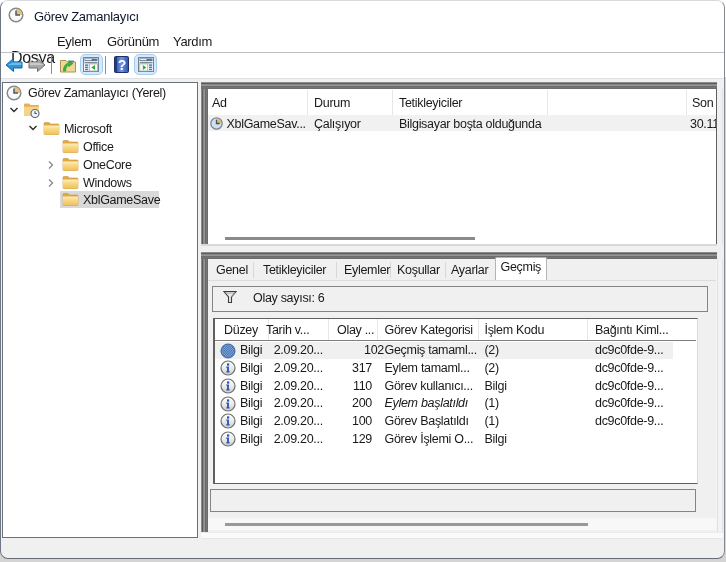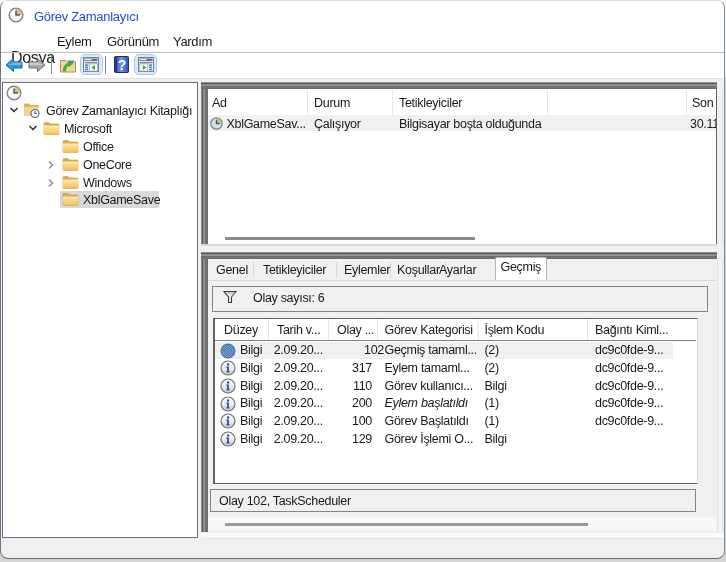--- a/index.html
+++ b/index.html
@@ -32,21 +32,21 @@
 </pattern>
       </defs>
     </svg>
  <div class="white"></div>
 
  <svg class="a" style="left:7px;top:6px" width="16" height="16" viewBox="0 0 16 16">
    <circle cx="8" cy="8" r="6.8" fill="#f8fafc" stroke="#85898e" stroke-width="1.5"></circle>
    <path d="M8 8 L8 1.8 A6.2 6.2 0 0 1 14.2 8 Z" fill="#e2c17b"></path>
    <path d="M8 3.6 L8 8 L12 8" stroke="#4a5a6c" stroke-width="1.5" fill="none"></path>
  </svg>
- <div class="txt" style="left:33px;top:7.5px;color:#1d4ed8;font-size:13px;">Görev Zamanlayıcı</div>
+ <div class="txt" style="left:33px;top:7.5px;color:#0f172a;font-size:13px;">Görev Zamanlayıcı</div>
 
  <div class="txt" style="left:10px;top:48px;font-size:16px;">Dosya</div>
  <div class="txt" style="left:56px;top:33px;font-size:13px;">Eylem</div>
  <div class="txt" style="left:106px;top:33px;font-size:13px;">Görünüm</div>
  <div class="txt" style="left:172px;top:33px;font-size:13px;">Yardım</div>
  <div class="a" style="left:0;top:50.5px;width:726px;height:1px;background:#bfbfbf;"></div>
 
  <div class="a" style="left:50px;top:55px;width:1px;height:18px;background:#8c8c8c;"></div>
  <div class="a" style="left:104px;top:55px;width:1px;height:18px;background:#8c8c8c;"></div>
 
@@ -111,31 +111,31 @@
  <div class="a" style="left:0;top:76.5px;width:726px;height:1px;background:#e2e2e2;"></div>
 
  <div class="a" style="left:0.5px;top:81px;width:196px;height:456px;background:#fff;border:1px solid #68707e;box-sizing:border-box;"></div>
  <div class="a" style="left:59px;top:190px;width:99px;height:17px;background:#d9d9d9;"></div>
 
  <svg class="a" style="left:5px;top:84px" width="16" height="16" viewBox="0 0 16 16">
    <circle cx="8" cy="8" r="6.8" fill="#f8fafc" stroke="#85898e" stroke-width="1.5"></circle>
    <path d="M8 8 L8 1.8 A6.2 6.2 0 0 1 14.2 8 Z" fill="#e2c17b"></path>
    <path d="M8 3.6 L8 8 L12 8" stroke="#4a5a6c" stroke-width="1.5" fill="none"></path>
  </svg>
+ <div class="txt" style="left:27px;top:85px;">Görev Zamanlayıcı (Yerel)</div>
 
  <svg class="a" style="left:8px;top:105px" width="10" height="8" viewBox="0 0 10 8">
       <path d="M1.5 2 L5 5.5 L8.5 2" stroke="#2b2b2b" stroke-width="1.4" fill="none"></path>
     </svg>
  <svg class="a" style="left:22px;top:101px" width="18" height="16" viewBox="0 0 18 16">
   <path d="M1 2.5 Q1 1.5 2 1.5 L6 1.5 L7.5 3 L15 3 Q16 3 16 4 L16 13 Q16 14 15 14 L2 14 Q1 14 1 13 Z" fill="#e5b055"></path>
   <path d="M1 4.8 L16 4.8 L16 13 Q16 14 15 14 L2 14 Q1 14 1 13 Z" fill="#f4d48c"></path>
   <circle cx="12" cy="11.5" r="4" fill="#eef4f9" stroke="#5e6a77" stroke-width="1.2"></circle>
   <path d="M12 9.3 L12 11.5 L13.8 11.5" stroke="#44546a" stroke-width="1.1" fill="none"></path>
  </svg>
- <div class="txt" style="left:45px;top:102.5px;">Görev Zamanlayıcı Kitaplığı</div>
 
  <svg class="a" style="left:27px;top:123px" width="10" height="8" viewBox="0 0 10 8">
       <path d="M1.5 2 L5 5.5 L8.5 2" stroke="#2b2b2b" stroke-width="1.4" fill="none"></path>
     </svg>
  <svg class="a" style="left:42px;top:119.5px" width="17" height="15" viewBox="0 0 17 15">
   <path d="M1 2.5 Q1 1.5 2 1.5 L6 1.5 L7.5 3 L15 3 Q16 3 16 4 L16 12.5 Q16 13.5 15 13.5 L2 13.5 Q1 13.5 1 12.5 Z" fill="#e2a743" stroke="#c9963d" stroke-width="0.6"></path>
   <path d="M1 4.6 L16 4.6 L16 12.5 Q16 13.5 15 13.5 L2 13.5 Q1 13.5 1 12.5 Z" fill="url(#fg)"></path>
  </svg>
  <div class="txt" style="left:63px;top:120.5px;">Microsoft</div>
 
@@ -208,39 +208,39 @@
 
  <div class="a" style="left:206.5px;top:278.5px;width:508px;height:1px;background:#dcdcdc;"></div>
  <div class="hdrline" style="left:252px;top:261px;height:16px;background:#d8d8d8;"></div>
  <div class="hdrline" style="left:335px;top:261px;height:16px;background:#d8d8d8;"></div>
  <div class="hdrline" style="left:389.3px;top:261px;height:16px;background:#d8d8d8;"></div>
  <div class="hdrline" style="left:444px;top:261px;height:16px;background:#d8d8d8;"></div>
  <div class="txt" style="left:215px;top:261.5px;">Genel</div>
  <div class="txt" style="left:262px;top:261.5px;">Tetikleyiciler</div>
  <div class="txt" style="left:343px;top:261.5px;">Eylemler</div>
  <div class="txt" style="left:396px;top:261.5px;">Koşullar</div>
- <div class="txt" style="left:438px;top:261.5px;">Ayarlar</div>
+ <div class="txt" style="left:450px;top:261.5px;">Ayarlar</div>
  <div class="a" style="left:493.5px;top:255.5px;width:52px;height:23.5px;background:#fff;border:1px solid #b4b4b4;border-bottom:none;border-radius:2px 2px 0 0;box-sizing:border-box;"></div>
  <div class="txt" style="left:499.5px;top:259px;">Geçmiş</div>
 
  <div class="a" style="left:211px;top:284.5px;width:496px;height:26px;border:1px solid #848484;background:#f0f0f0;box-sizing:border-box;"></div>
  <svg class="a" style="left:222px;top:289px" width="14" height="14" viewBox="0 0 14 14">
   <path d="M1 1.5 L13 1.5 L8.5 7 L8.5 12.5 L5.5 12.5 L5.5 7 Z" fill="#e8e8e8" stroke="#3c3c3c" stroke-width="1.1"></path>
   <path d="M2.5 3 L11.5 3 L7.8 7.5" stroke="#9a9a9a" stroke-width="0.8" fill="none"></path>
  </svg>
  <div class="txt" style="left:252px;top:289.5px;">Olay sayısı: 6</div>
 
  <div class="a" style="left:211.8px;top:316.5px;width:485.7px;height:166.5px;background:#fff;border-left:2.2px solid #606060;border-top:1.5px solid #606060;border-bottom:1.5px solid #606060;border-right:1px solid #d9d9d9;box-sizing:border-box;"></div>
  <div class="hdrline" style="left:266.5px;top:318px;height:21px;"></div>
  <div class="hdrline" style="left:326.8px;top:318px;height:21px;"></div>
  <div class="hdrline" style="left:376.4px;top:318px;height:21px;"></div>
  <div class="hdrline" style="left:477px;top:318px;height:21px;"></div>
  <div class="hdrline" style="left:585.5px;top:318px;height:21px;"></div>
  <div class="txt" style="left:223px;top:322px;">Düzey</div>
- <div class="txt" style="left:276px;top:322px;">Tarih v...</div>
+ <div class="txt" style="left:265px;top:322px;">Tarih v...</div>
  <div class="txt" style="left:336px;top:322px;">Olay ...</div>
  <div class="txt" style="left:383.5px;top:322px;">Görev Kategorisi</div>
  <div class="txt" style="left:483.5px;top:322px;">İşlem Kodu</div>
  <div class="txt" style="left:594px;top:322px;">Bağıntı Kiml...</div>
  <div class="a" style="left:214px;top:338.5px;width:481px;height:1.5px;background:#808080;"></div>
  <div class="a" style="left:214px;top:340.5px;width:458px;height:17.7px;background:#f0f0f0;"></div>
 
  <div id="rows"></div>
  <svg class="a" style="left:218.5px;top:341.5px" width="16" height="16" viewBox="0 0 16 16">
       <circle cx="8" cy="8" r="7" fill="url(#hb2)" stroke="#3a65a0" stroke-width="1"></circle>
@@ -301,18 +301,17 @@
       <path d="M6.3 6.6 L8.9 6.6 L8.9 11.2 L9.6 11.2 L9.6 12.4 L6.3 12.4 L6.3 11.2 L7.1 11.2 L7.1 7.8 L6.3 7.8 Z" fill="#2454b0"></path>
     </svg>
  <div class="txt" style="left:239px;top:430.8px;">Bilgi</div>
  <div class="txt" style="left:272.7px;top:430.8px;">2.09.20...</div>
  <div class="txt" style="left:347px;top:430.8px;width:24px;text-align:right;">129</div>
  <div class="txt" style="left:383.5px;top:430.8px;">Görev İşlemi O...</div>
  <div class="txt" style="left:483.5px;top:430.8px;">Bilgi</div>
  <div class="txt" style="left:594px;top:430.8px;"></div>
 
  <div class="a" style="left:209px;top:487.5px;width:486px;height:23.5px;border:1px solid #848484;background:#f0f0f0;box-sizing:border-box;"></div>
- <div class="txt" style="left:218px;top:492.5px;">Olay 102, TaskScheduler</div>
 
  <div class="a" style="left:206.5px;top:517px;width:508px;height:12px;background:#f8f8f8;"></div>
  <div class="a" style="left:224px;top:522px;width:363px;height:3px;background:#999;"></div>
  <div class="a" style="left:200px;top:531px;width:522px;height:7px;background:#fafafa;border-top:1px solid #ececec;border-bottom:1px solid #e6e6e6;box-sizing:border-box;"></div>
 </div>
 
 </body></html>

